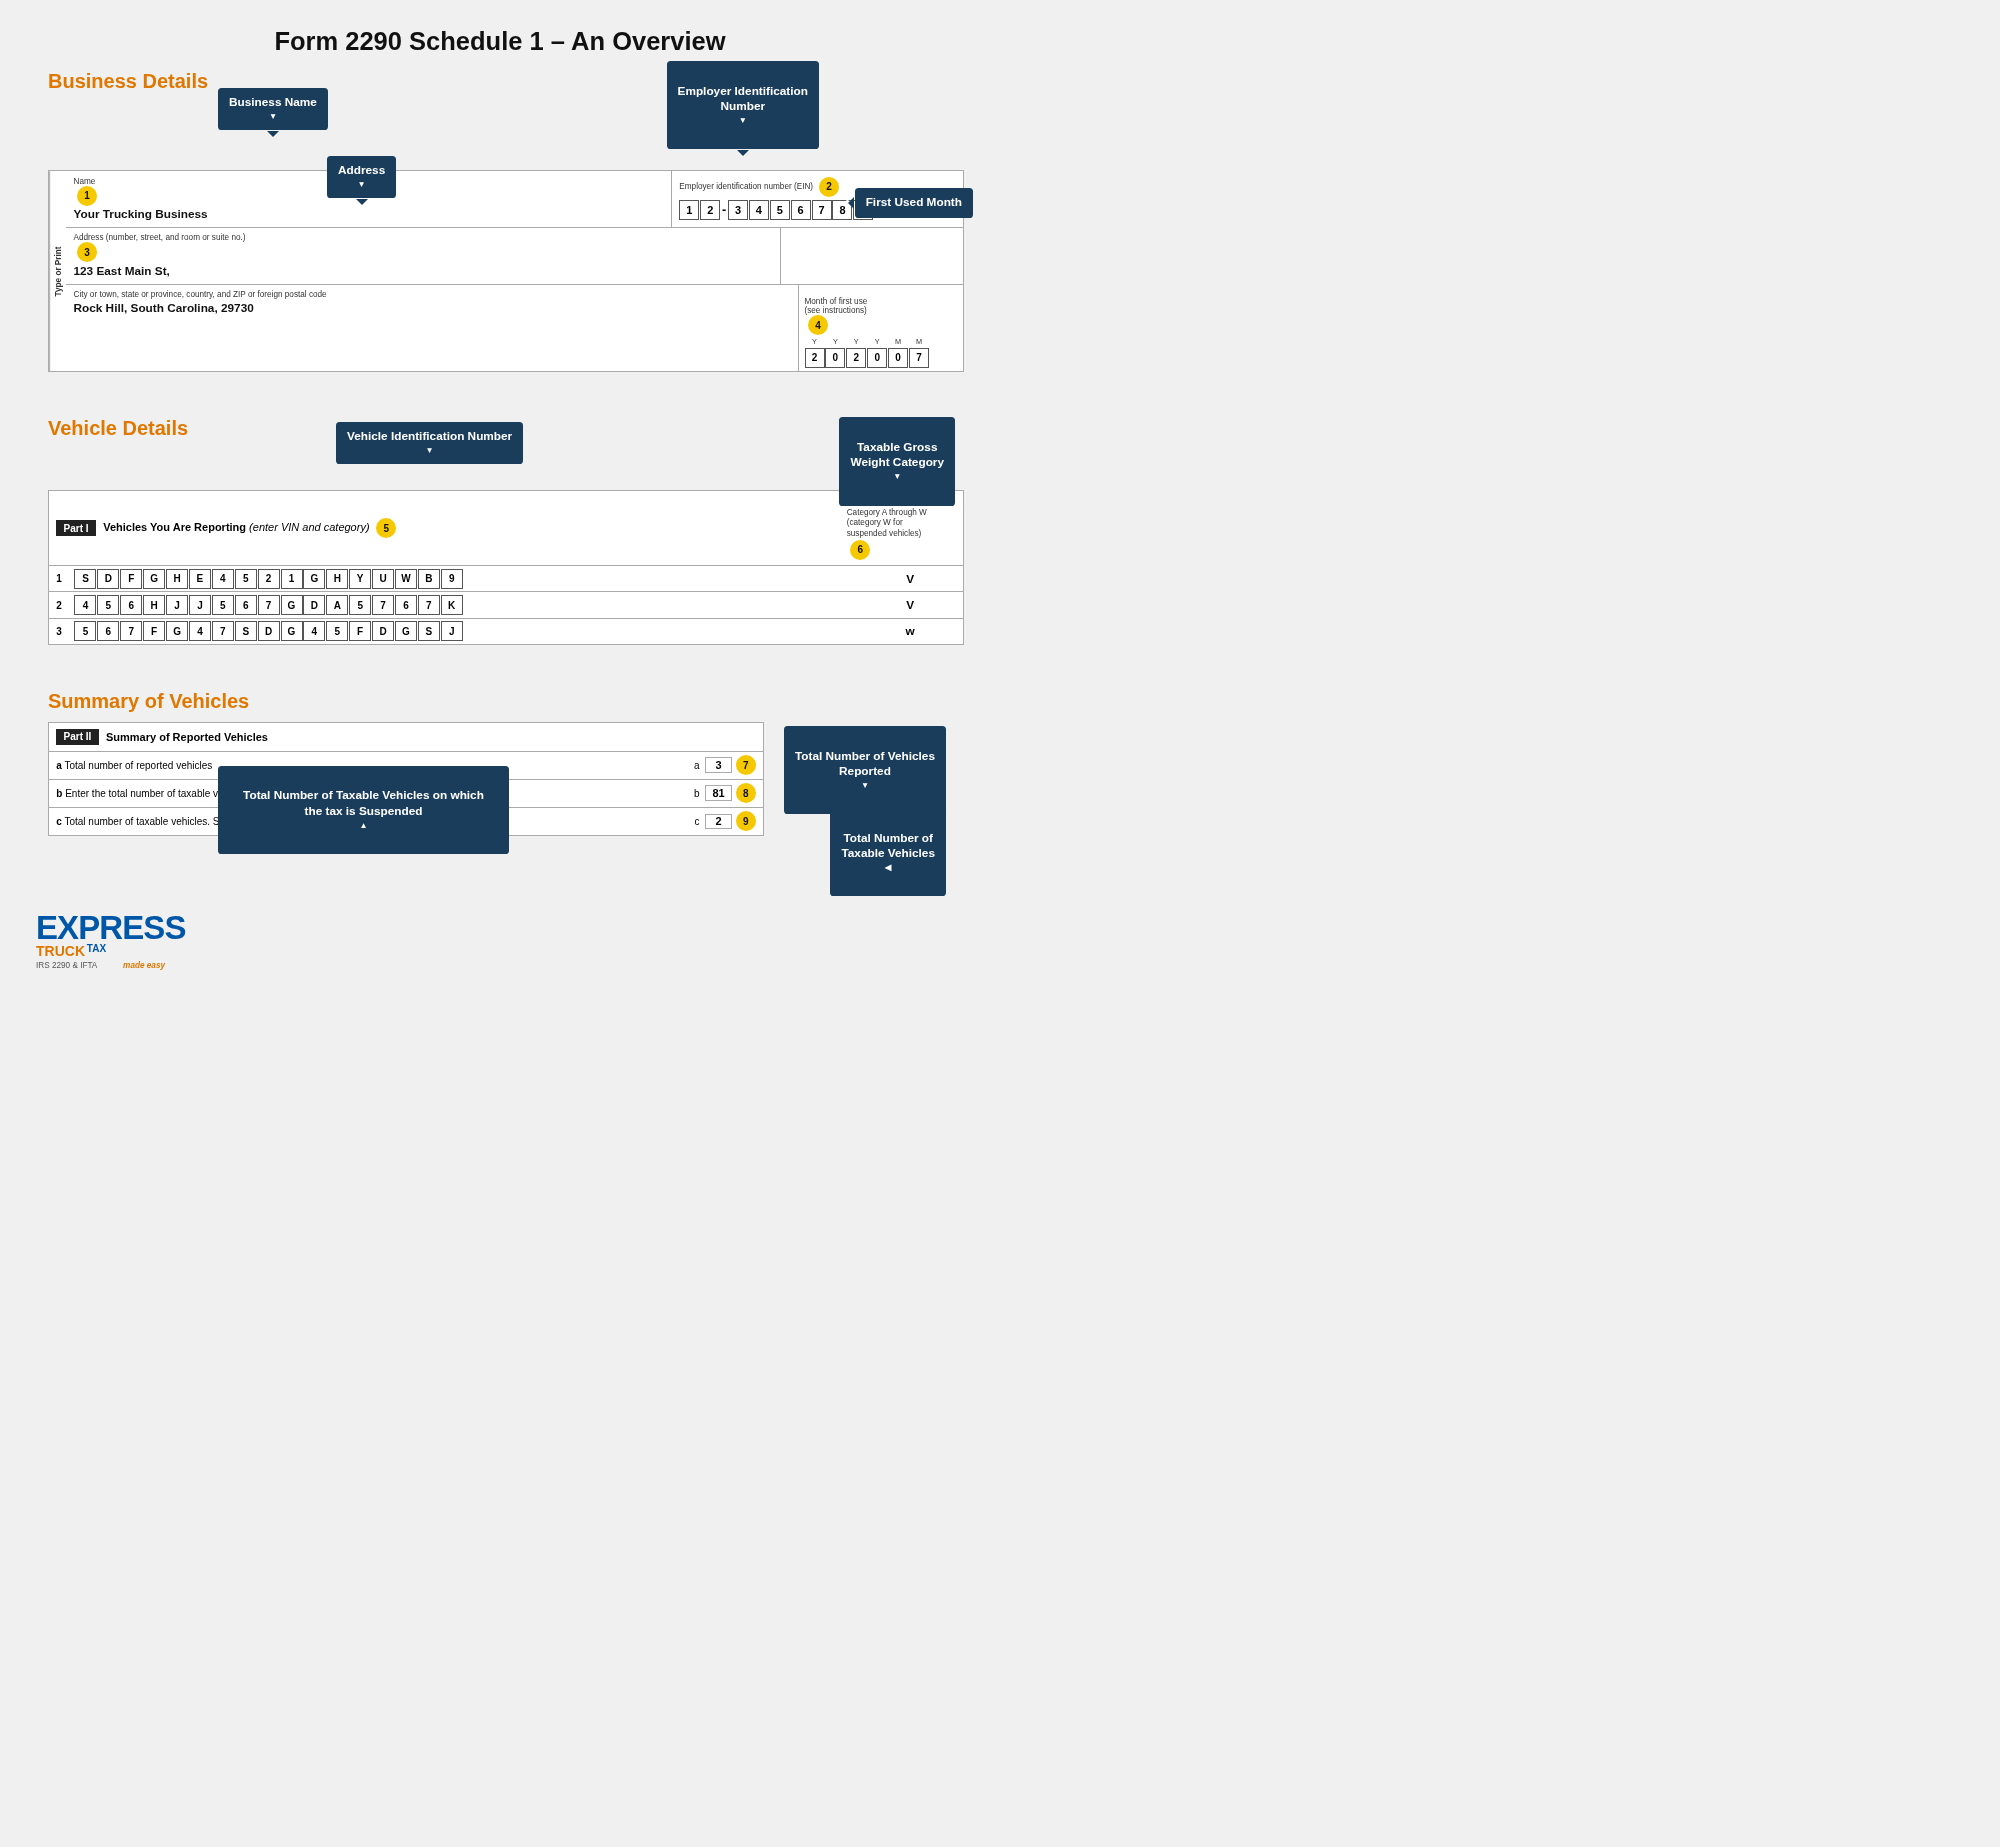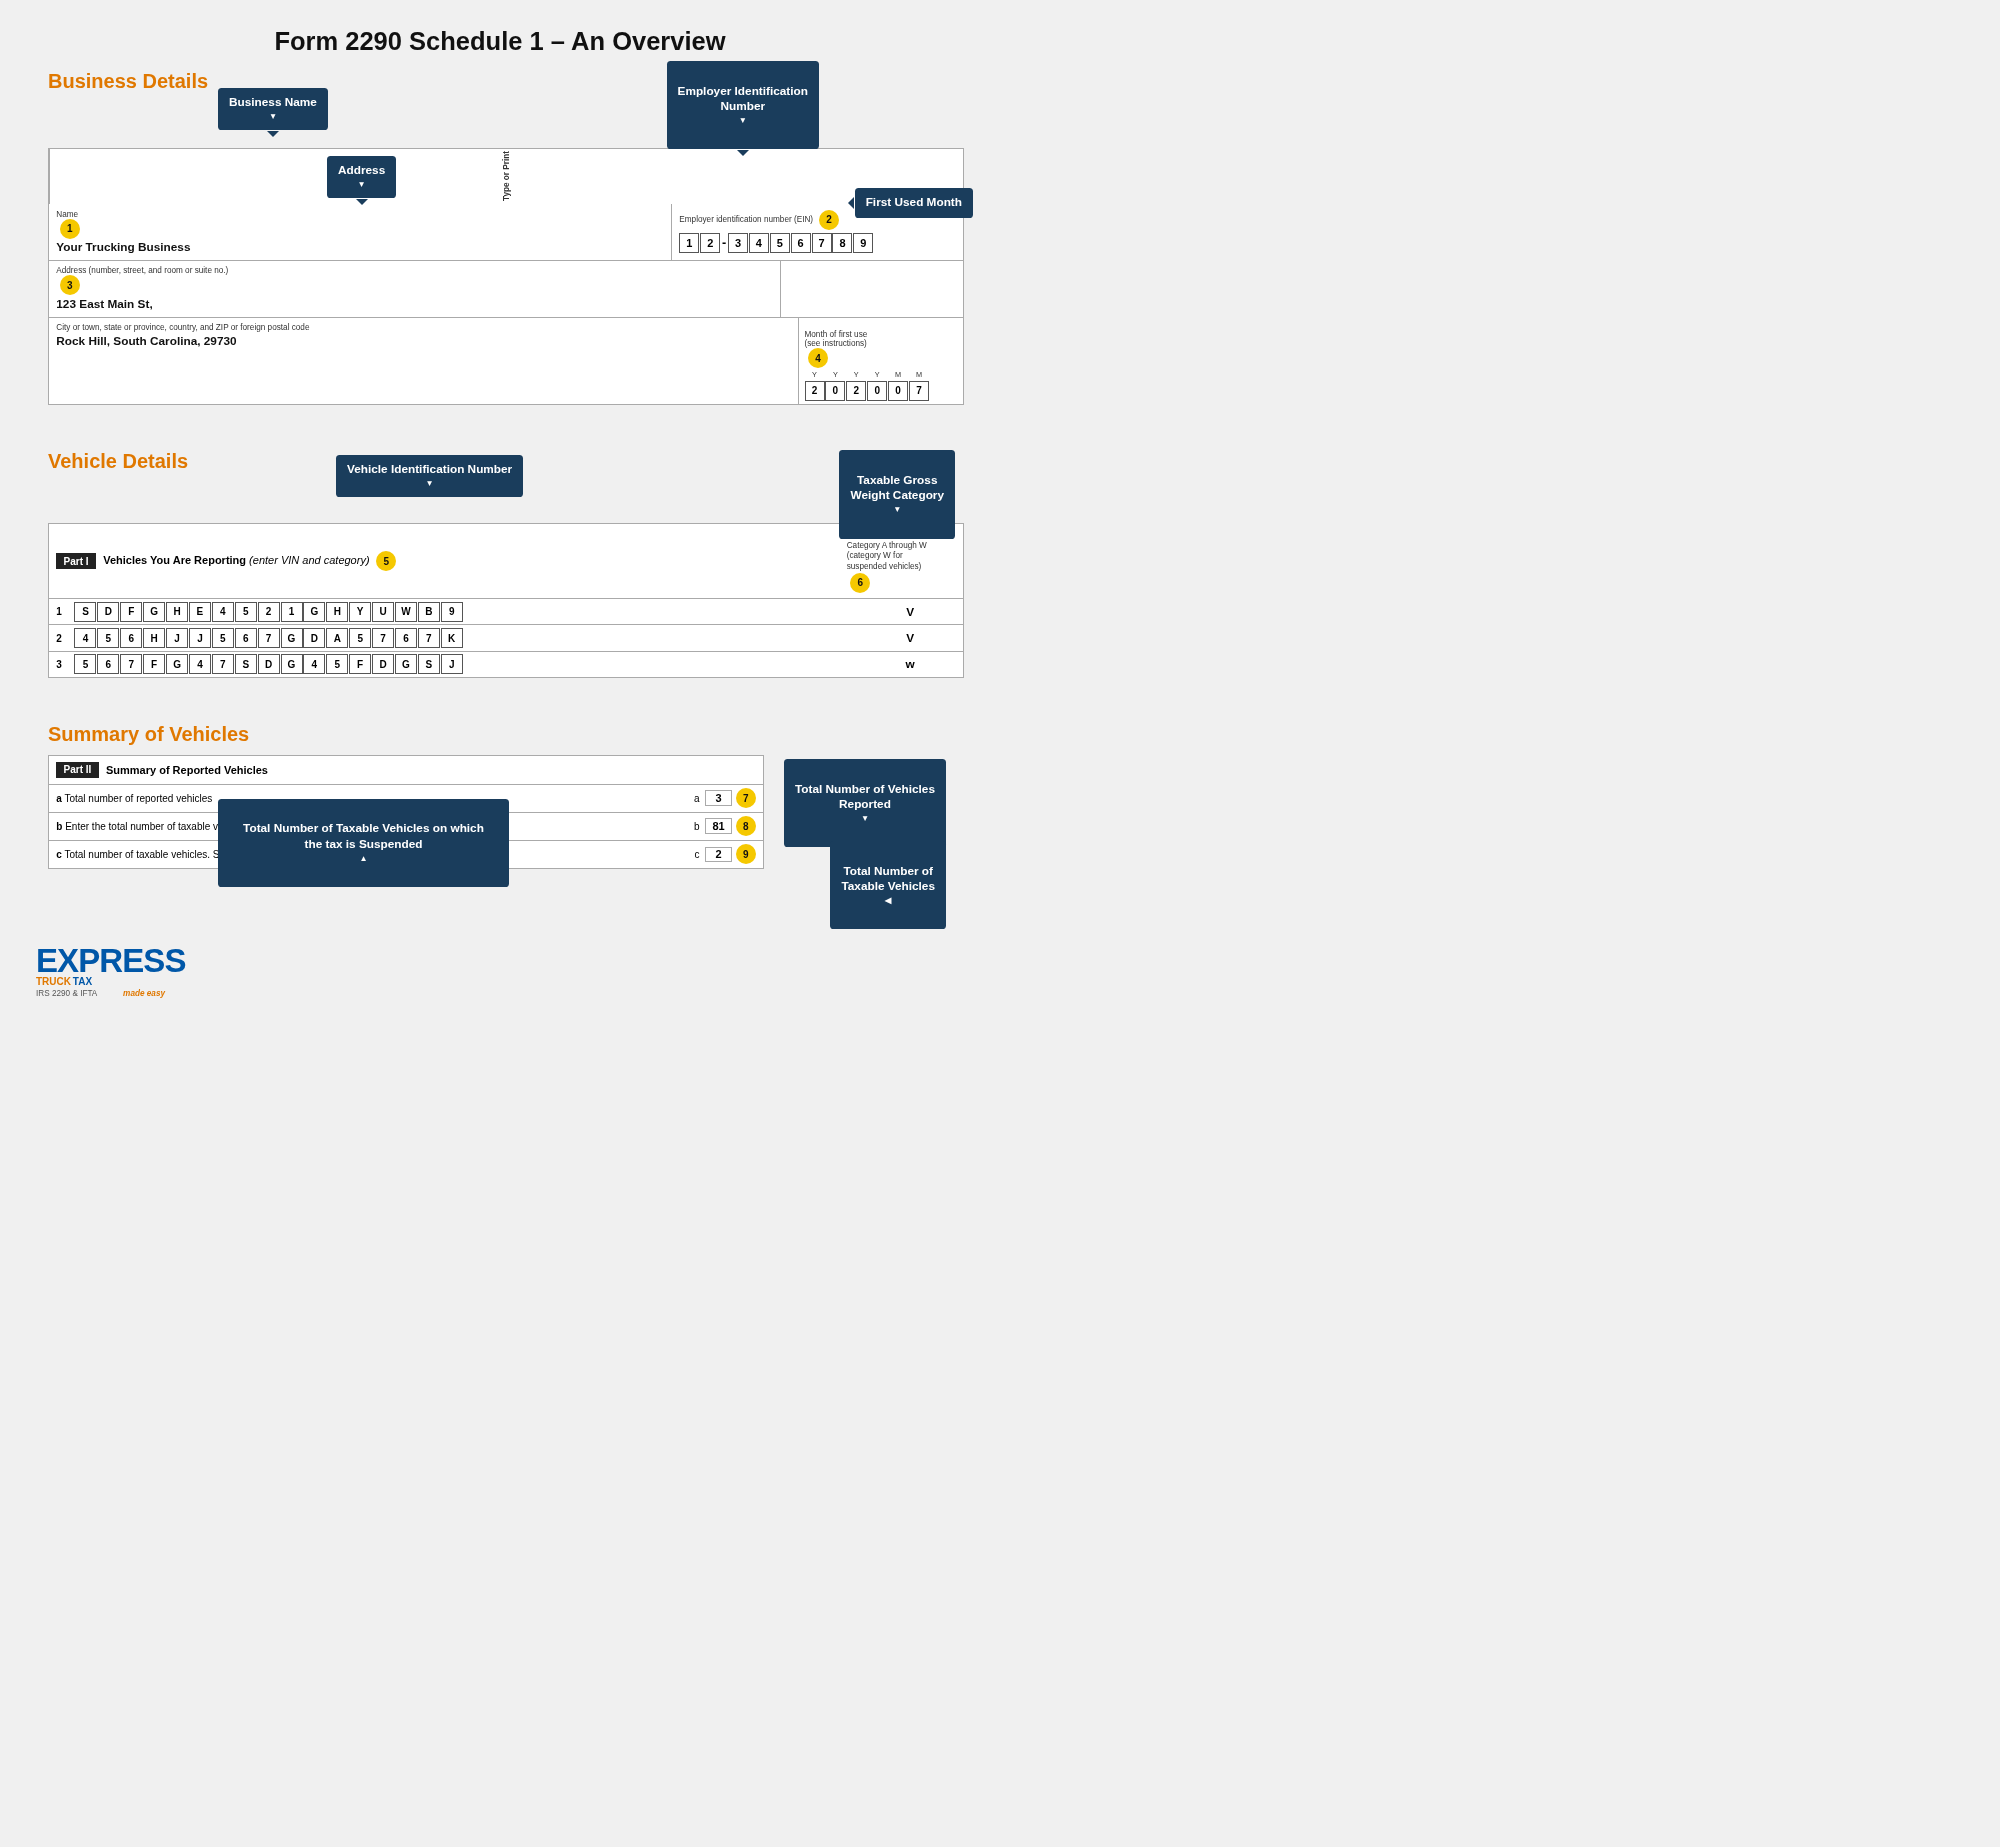--- a/index.html
+++ b/index.html
@@ -318,21 +318,21 @@
   <div class="callout callout-arrow-bottom" style="top: 86px; left: 291px;">
     <span>Address</span>
     <span style="font-size:8.2px; display:block; margin-top:1.8px;">▼</span>
   </div>
 
   <div class="callout callout-arrow-left" style="top: 118px; right: -9px;">
     <span>First Used Month</span>
     <span style="position:absolute; left:-12.7px; top:50%; transform:translateY(-50%); font-size:8.2px;">◀</span>
   </div>
 
-  <div class="biz-outer" style="margin-top: 55px; flex-direction: column;">
+  <div class="biz-outer" style="margin-top: 77px;">
     <div class="type-print-label">
       <span>Type
 or Print</span>
     </div>
     <div class="biz-inner">
 
       <div class="biz-row">
         <div class="biz-left">
           <div class="field-label">Name</div>
           <span class="badge">1</span>
@@ -562,21 +562,21 @@
     </div>
   </div>
 </div>
 
 <div class="logo-area" style="margin-top: 73px;">
   <div>
     <div style="display:flex; align-items:center; gap:1.8px;">
       <span style="font-size:33px; font-weight:900; color:#0057a8; letter-spacing:-0.9px;">EXPRESS</span>
     </div>
     <div style="display:flex; gap:1.8px; margin-top:-3.6px;">
-      <span style="font-size:10px; font-weight:700; color:#e07800;">TRUCK</span>
+      <span style="font-size:14px; font-weight:700; color:#e07800;">TRUCK</span>
       <span style="font-size:10px; font-weight:700; color:#0057a8;">TAX</span>
     </div>
     <div style="font-size:8.2px; color:#555; margin-top:1.8px;">
       <span>IRS 2290 &amp; IFTA</span> <span style="color:#e07800; font-style:italic; font-weight:700;padding-left:24px;">made easy</span>
     </div>
   </div>
 </div>
 
 
 </body></html>

